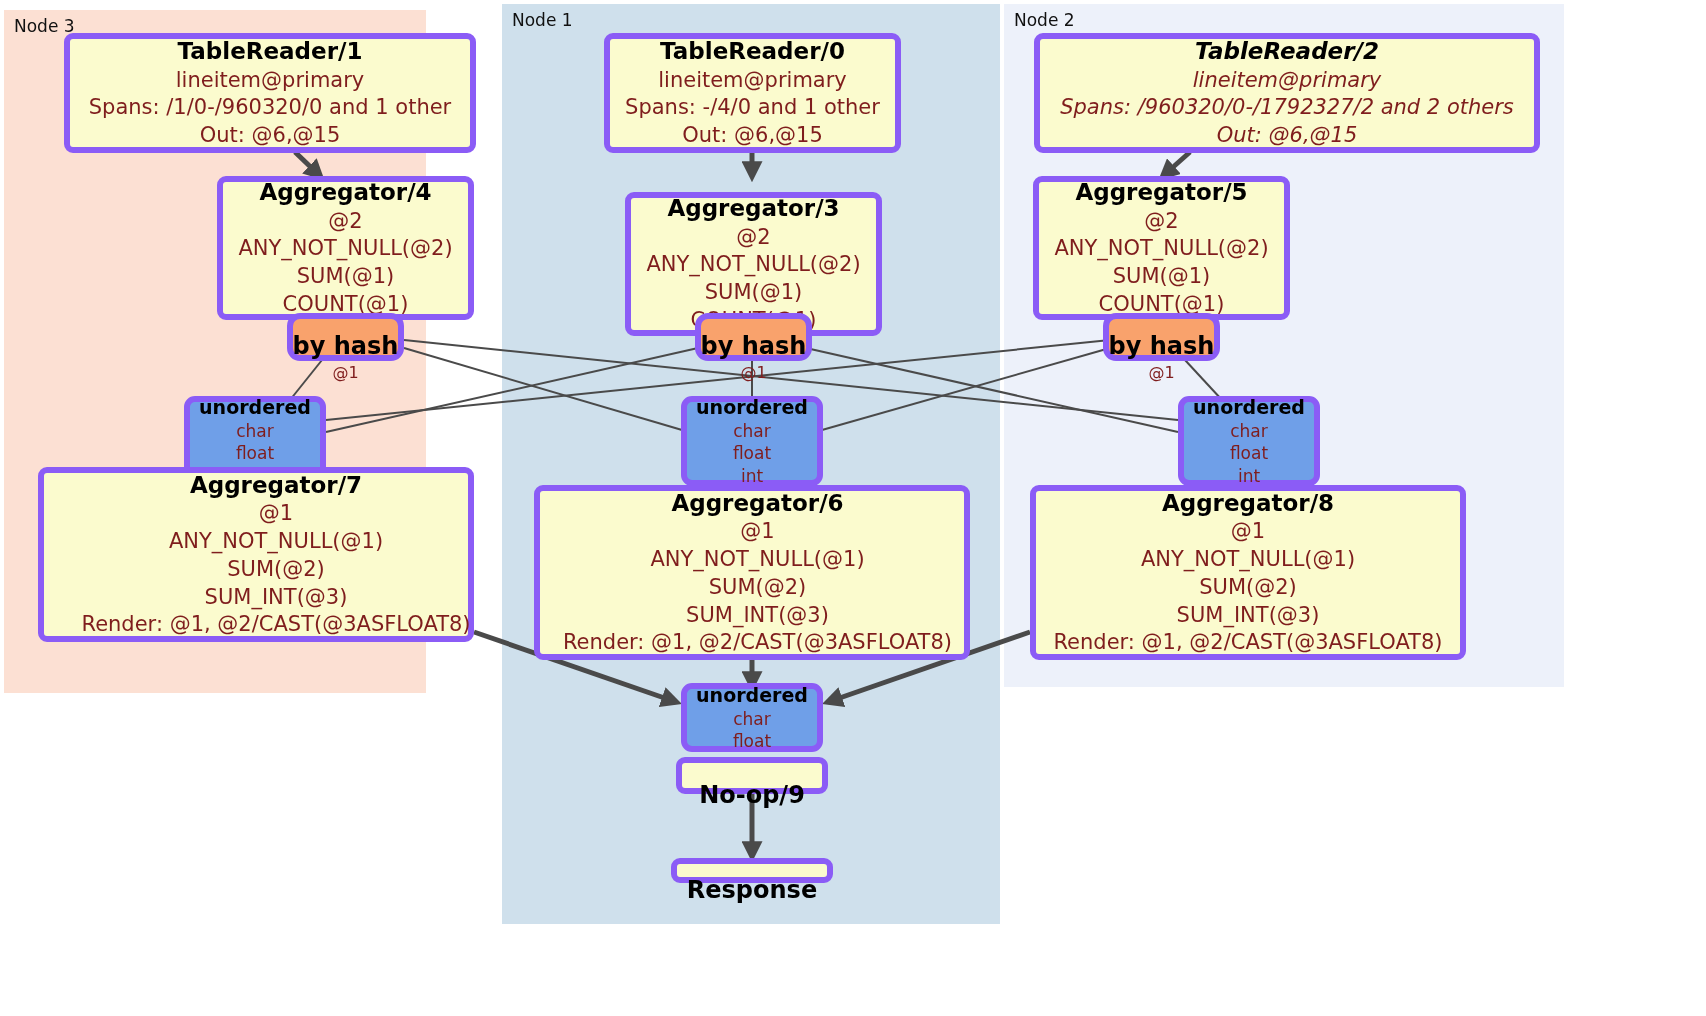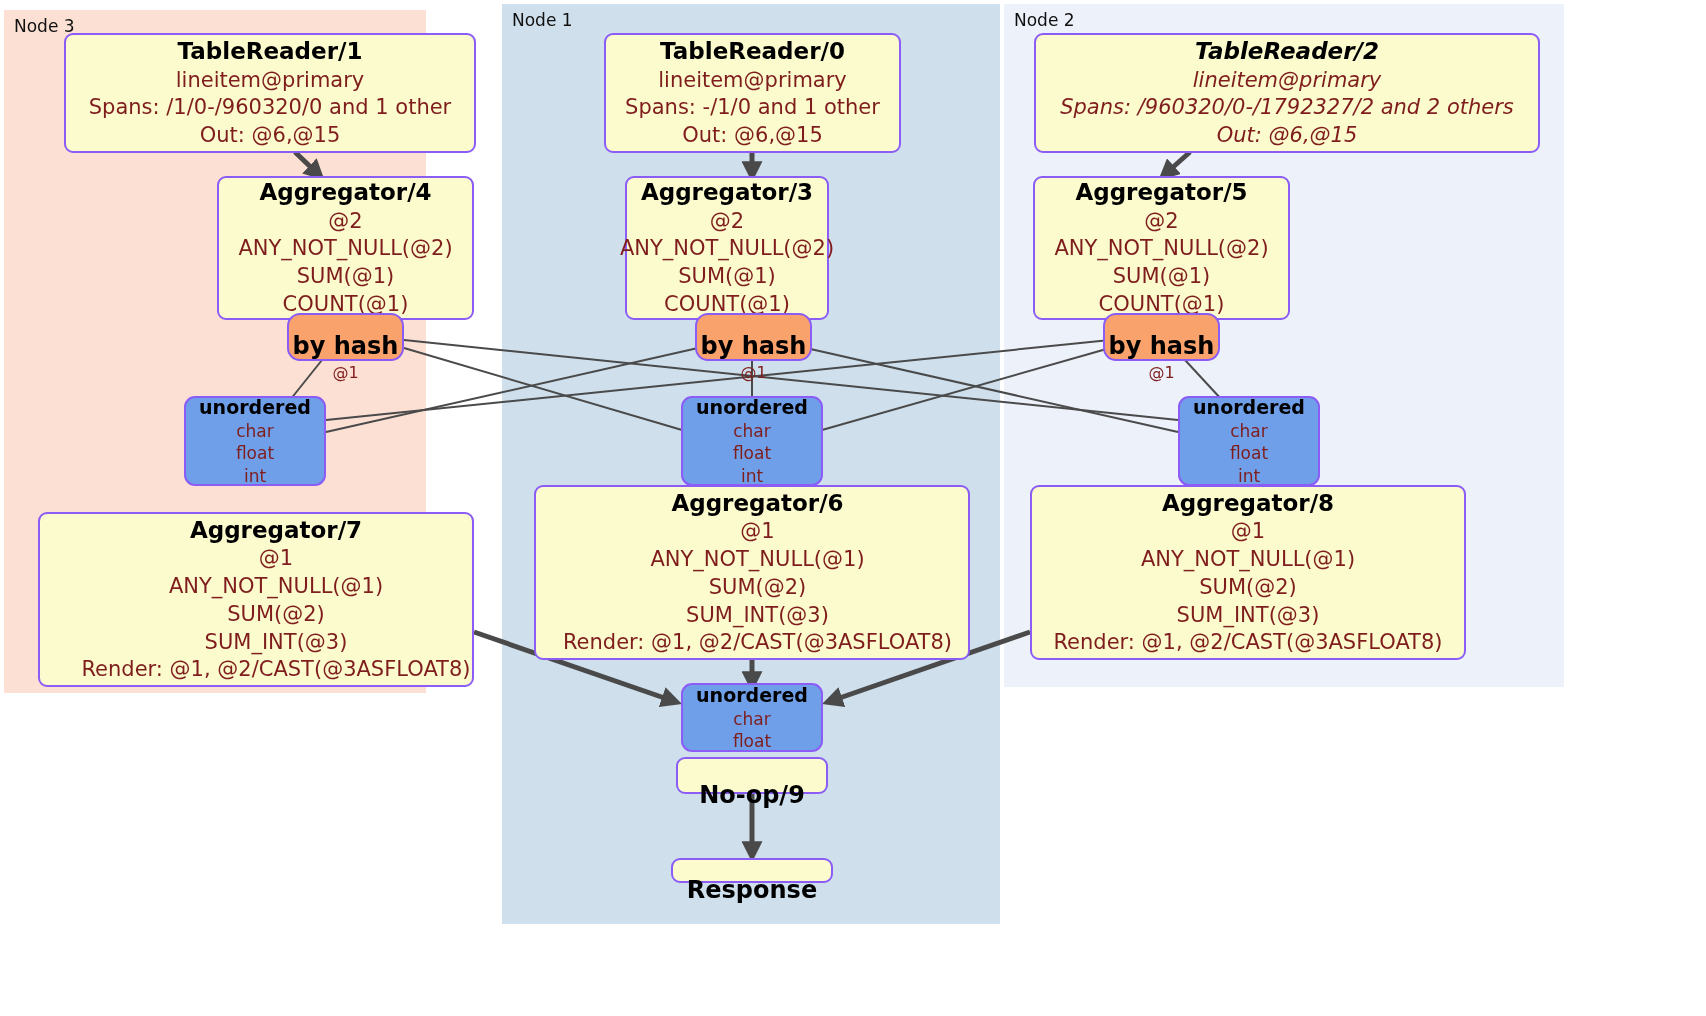--- a/index.html
+++ b/index.html
@@ -48,21 +48,21 @@
   .edge-thick {
     stroke: #4a4a4a;
     stroke-width: 5;
     fill: none;
   }
 
   
   .box {
     position: absolute;
     box-sizing: border-box;
-    border: 2px solid #8b5cf6;
+    border: 6px solid #8b5cf6;
     border-radius: 9px;
     display: flex;
     flex-direction: column;
     align-items: center;
     justify-content: center;
     text-align: center;
     line-height: 1.32;
   }
   .box-proc {
     background: #fbfbce;
@@ -146,40 +146,40 @@
   <div class="box box-proc" style="left:64px; top:33px; width:412px; height:120px;">
     <div class="box-title">TableReader/1</div>
     <div class="box-line">lineitem@primary</div>
     <div class="box-line">Spans: /1/0-/960320/0 and 1 other</div>
     <div class="box-line">Out: @6,@15</div>
   </div>
 
   <div class="box box-proc" style="left:604px; top:33px; width:297px; height:120px;">
     <div class="box-title">TableReader/0</div>
     <div class="box-line">lineitem@primary</div>
-    <div class="box-line">Spans: -/1/0 and 1 other</div>
+    <div class="box-line">Spans: -/4/0 and 1 other</div>
     <div class="box-line">Out: @6,@15</div>
   </div>
 
   <div class="box box-proc" style="left:1034px; top:33px; width:506px; height:120px;font-style:italic;">
     <div class="box-title">TableReader/2</div>
     <div class="box-line">lineitem@primary</div>
     <div class="box-line">Spans: /960320/0-/1792327/2 and 2 others</div>
     <div class="box-line">Out: @6,@15</div>
   </div>
 
   <div class="box box-proc" style="left:217px; top:176px; width:257px; height:144px;">
     <div class="box-title">Aggregator/4</div>
     <div class="box-line">@2</div>
     <div class="box-line">ANY_NOT_NULL(@2)</div>
     <div class="box-line">SUM(@1)</div>
     <div class="box-line">COUNT(@1)</div>
   </div>
 
-  <div class="box box-proc" style="left:625px; top:176px; width:204px; height:144px;">
+  <div class="box box-proc" style="left:625px; top:192px; width:257px; height:144px;">
     <div class="box-title">Aggregator/3</div>
     <div class="box-line">@2</div>
     <div class="box-line">ANY_NOT_NULL(@2)</div>
     <div class="box-line">SUM(@1)</div>
     <div class="box-line">COUNT(@1)</div>
   </div>
 
   <div class="box box-proc" style="left:1033px; top:176px; width:257px; height:144px;">
     <div class="box-title">Aggregator/5</div>
     <div class="box-line">@2</div>
@@ -217,21 +217,21 @@
     <div class="box-line">int</div>
   </div>
 
   <div class="box box-sync" style="left:1178px; top:396px; width:142px; height:90px;">
     <div class="box-title">unordered</div>
     <div class="box-line">char</div>
     <div class="box-line">float</div>
     <div class="box-line">int</div>
   </div>
 
-  <div class="box box-proc" style="left:38px; top:512px; width:436px; height:175px;padding-left:40px;">
+  <div class="box box-proc" style="left:38px; top:467px; width:436px; height:175px;padding-left:40px;">
     <div class="box-title">Aggregator/7</div>
     <div class="box-line">@1</div>
     <div class="box-line">ANY_NOT_NULL(@1)</div>
     <div class="box-line">SUM(@2)</div>
     <div class="box-line">SUM_INT(@3)</div>
     <div class="box-line">Render: @1, @2/CAST(@3ASFLOAT8)</div>
   </div>
 
   <div class="box box-proc" style="left:534px; top:485px; width:436px; height:175px;padding-left:11px;">
     <div class="box-title">Aggregator/6</div>

